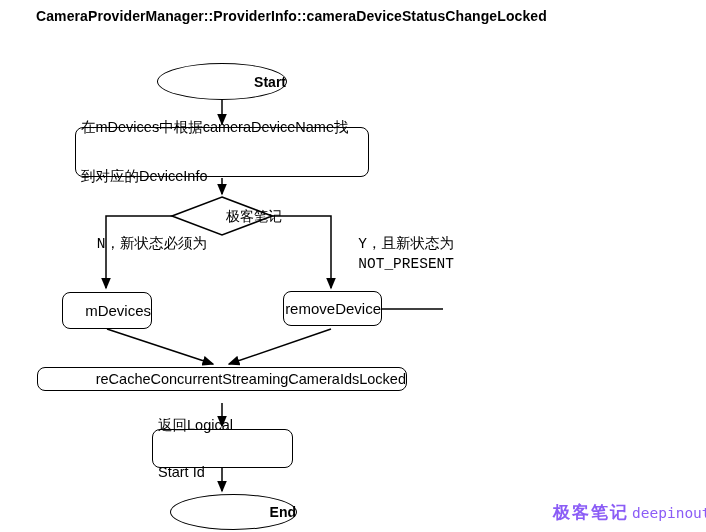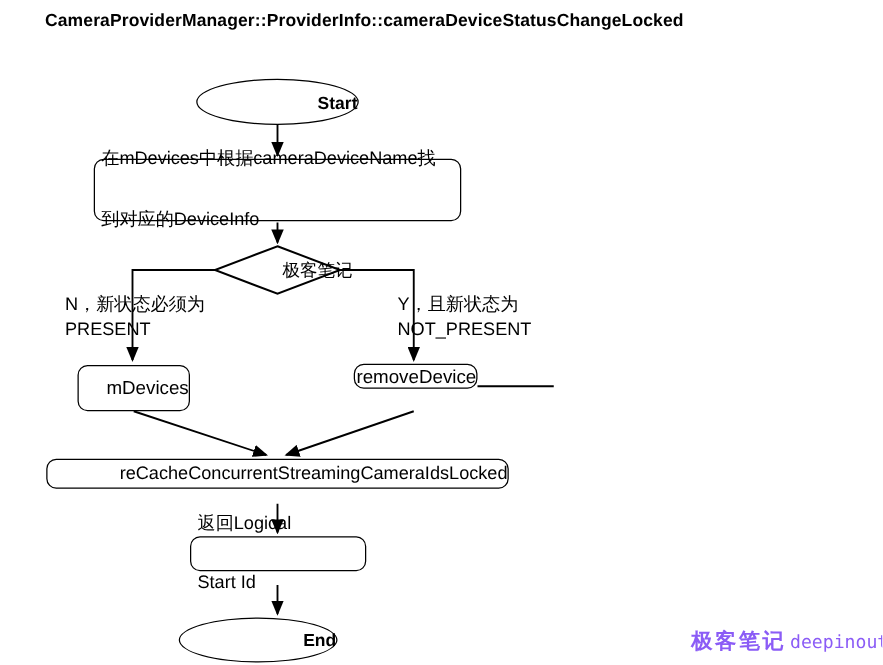--- a/index.html
+++ b/index.html
@@ -33,23 +33,24 @@
     flex-direction:column;align-items:flex-start;justify-content:center;
     padding:2px 5px;line-height:21px;gap:28px;
   }
   .rect .nowrap{white-space:nowrap;}
   .diamond-label{
     left:167px;top:208px;width:110px;
     text-align:center;font-size:14px;
     white-space:nowrap;
   }
   .branch-label{
-    text-align:left;
+    text-align:right;
     font-size:14.5px;line-height:20px;
     white-space:nowrap;
+    font-family:Liberation Mono, monospace;
   }
   .annotation{
     left:443px;top:271px;
     font-size:14.5px;line-height:20.5px;
     white-space:nowrap;
   }
   .watermark{
     left:521px;top:501px;width:182px;
     white-space:nowrap;
     color:#8b5cf6;
@@ -95,47 +96,46 @@
 
   <div class="node rect multiline" style="left:75px;top:127px;width:294px;height:50px;">
     <span class="nowrap">在mDevices中根据cameraDeviceName找</span>
     <span class="nowrap">到对应的DeviceInfo</span>
   </div>
 
   <div class="abs diamond-label">极客笔记</div>
 
   <div class="abs branch-label" style="left:20px;top:234px;width:155px;">
     <div>N，新状态必须为</div>
-    <div>PRESENT</div>
   </div>
 
   <div class="abs branch-label" style="left:286px;top:234px;width:136px;">
     <div>Y，且新状态为</div>
     <div>NOT_PRESENT</div>
   </div>
 
   <div class="node rect" style="left:62px;top:292px;width:90px;height:37px;font-size:15px;">
     <span class="nowrap">mDevices</span>
   </div>
 
-  <div class="node rect" style="left:283px;top:291px;width:99px;height:20px;font-size:15px;padding-left:29px;">
+  <div class="node rect" style="left:283px;top:291px;width:99px;height:35px;font-size:15px;padding-left:29px;">
     <span class="nowrap">removeDevice</span>
   </div>
 
 
   <div class="node rect" style="left:37px;top:367px;width:370px;height:24px;">
     <span class="nowrap">reCacheConcurrentStreamingCameraIdsLocked</span>
   </div>
 
-  <div class="node rect multiline" style="left:152px;top:429px;width:141px;height:28px;line-height:19px;">
+  <div class="node rect multiline" style="left:152px;top:429px;width:141px;height:39px;line-height:19px;">
     <span class="nowrap">返回Logical</span>
     <span class="nowrap">Start Id</span>
   </div>
 
-  <div class="node ellipse" style="left:143px;top:494px;width:127px;height:36px;">
+  <div class="node ellipse" style="left:170px;top:494px;width:127px;height:36px;">
     <span>End</span>
   </div>
 
   <div class="abs watermark">
     <span class="cn">极客笔记</span>
     <span class="en">deepinout.com</span>
   </div>
 
 </div>
 

